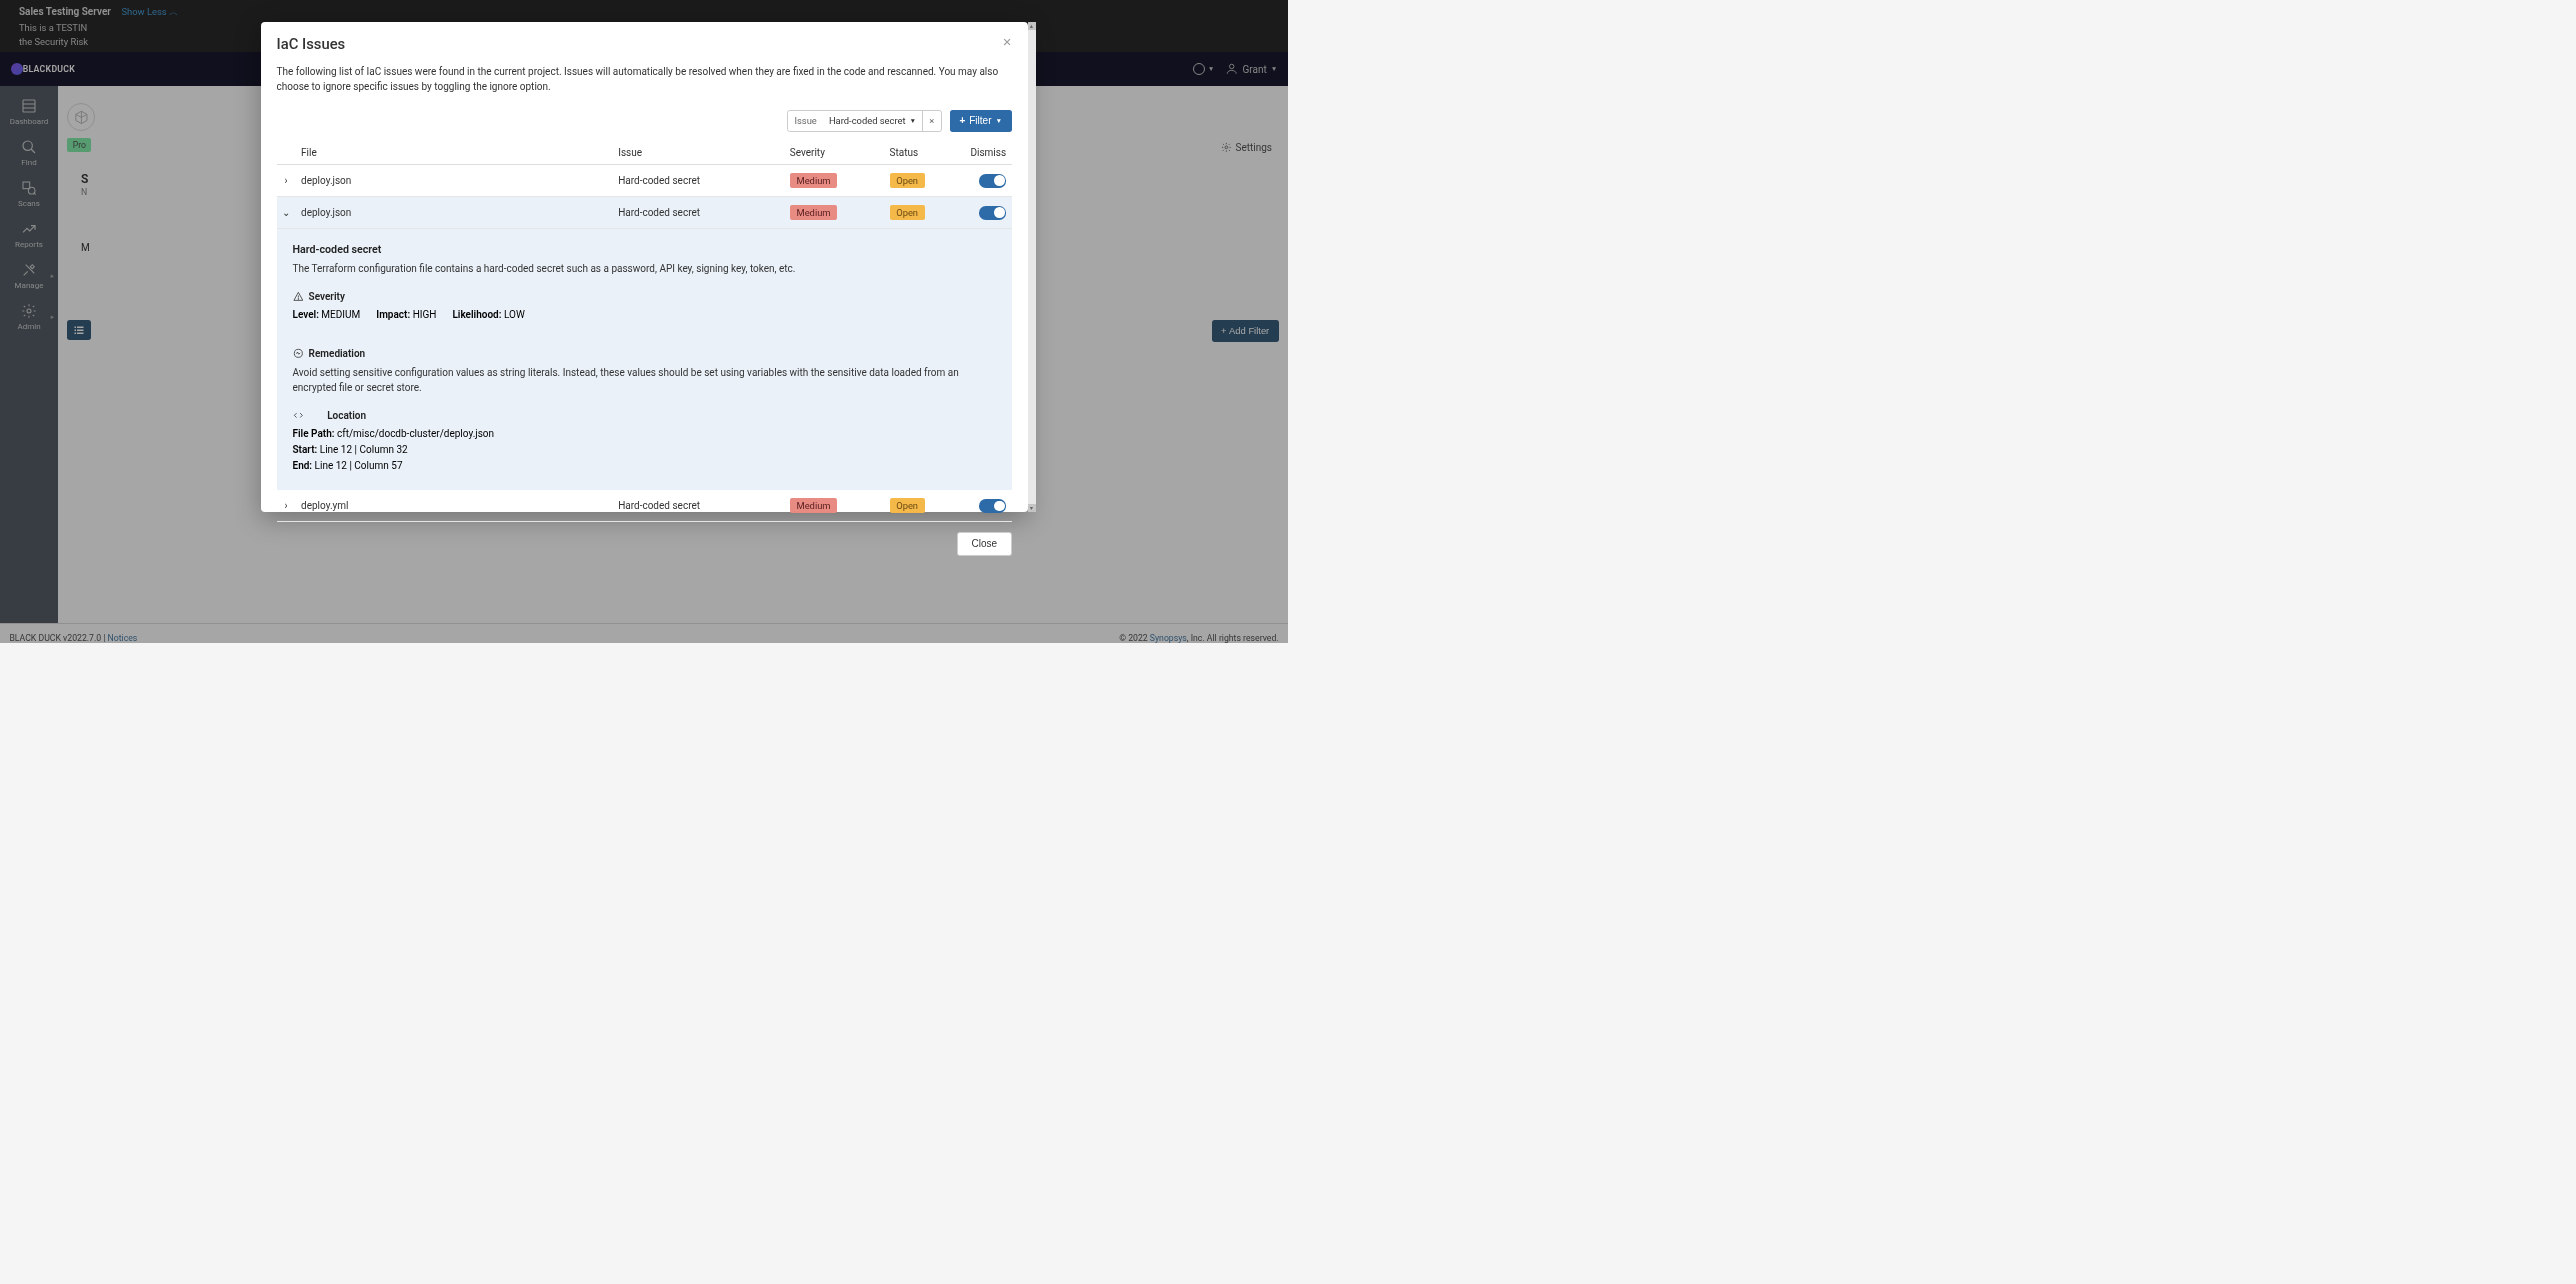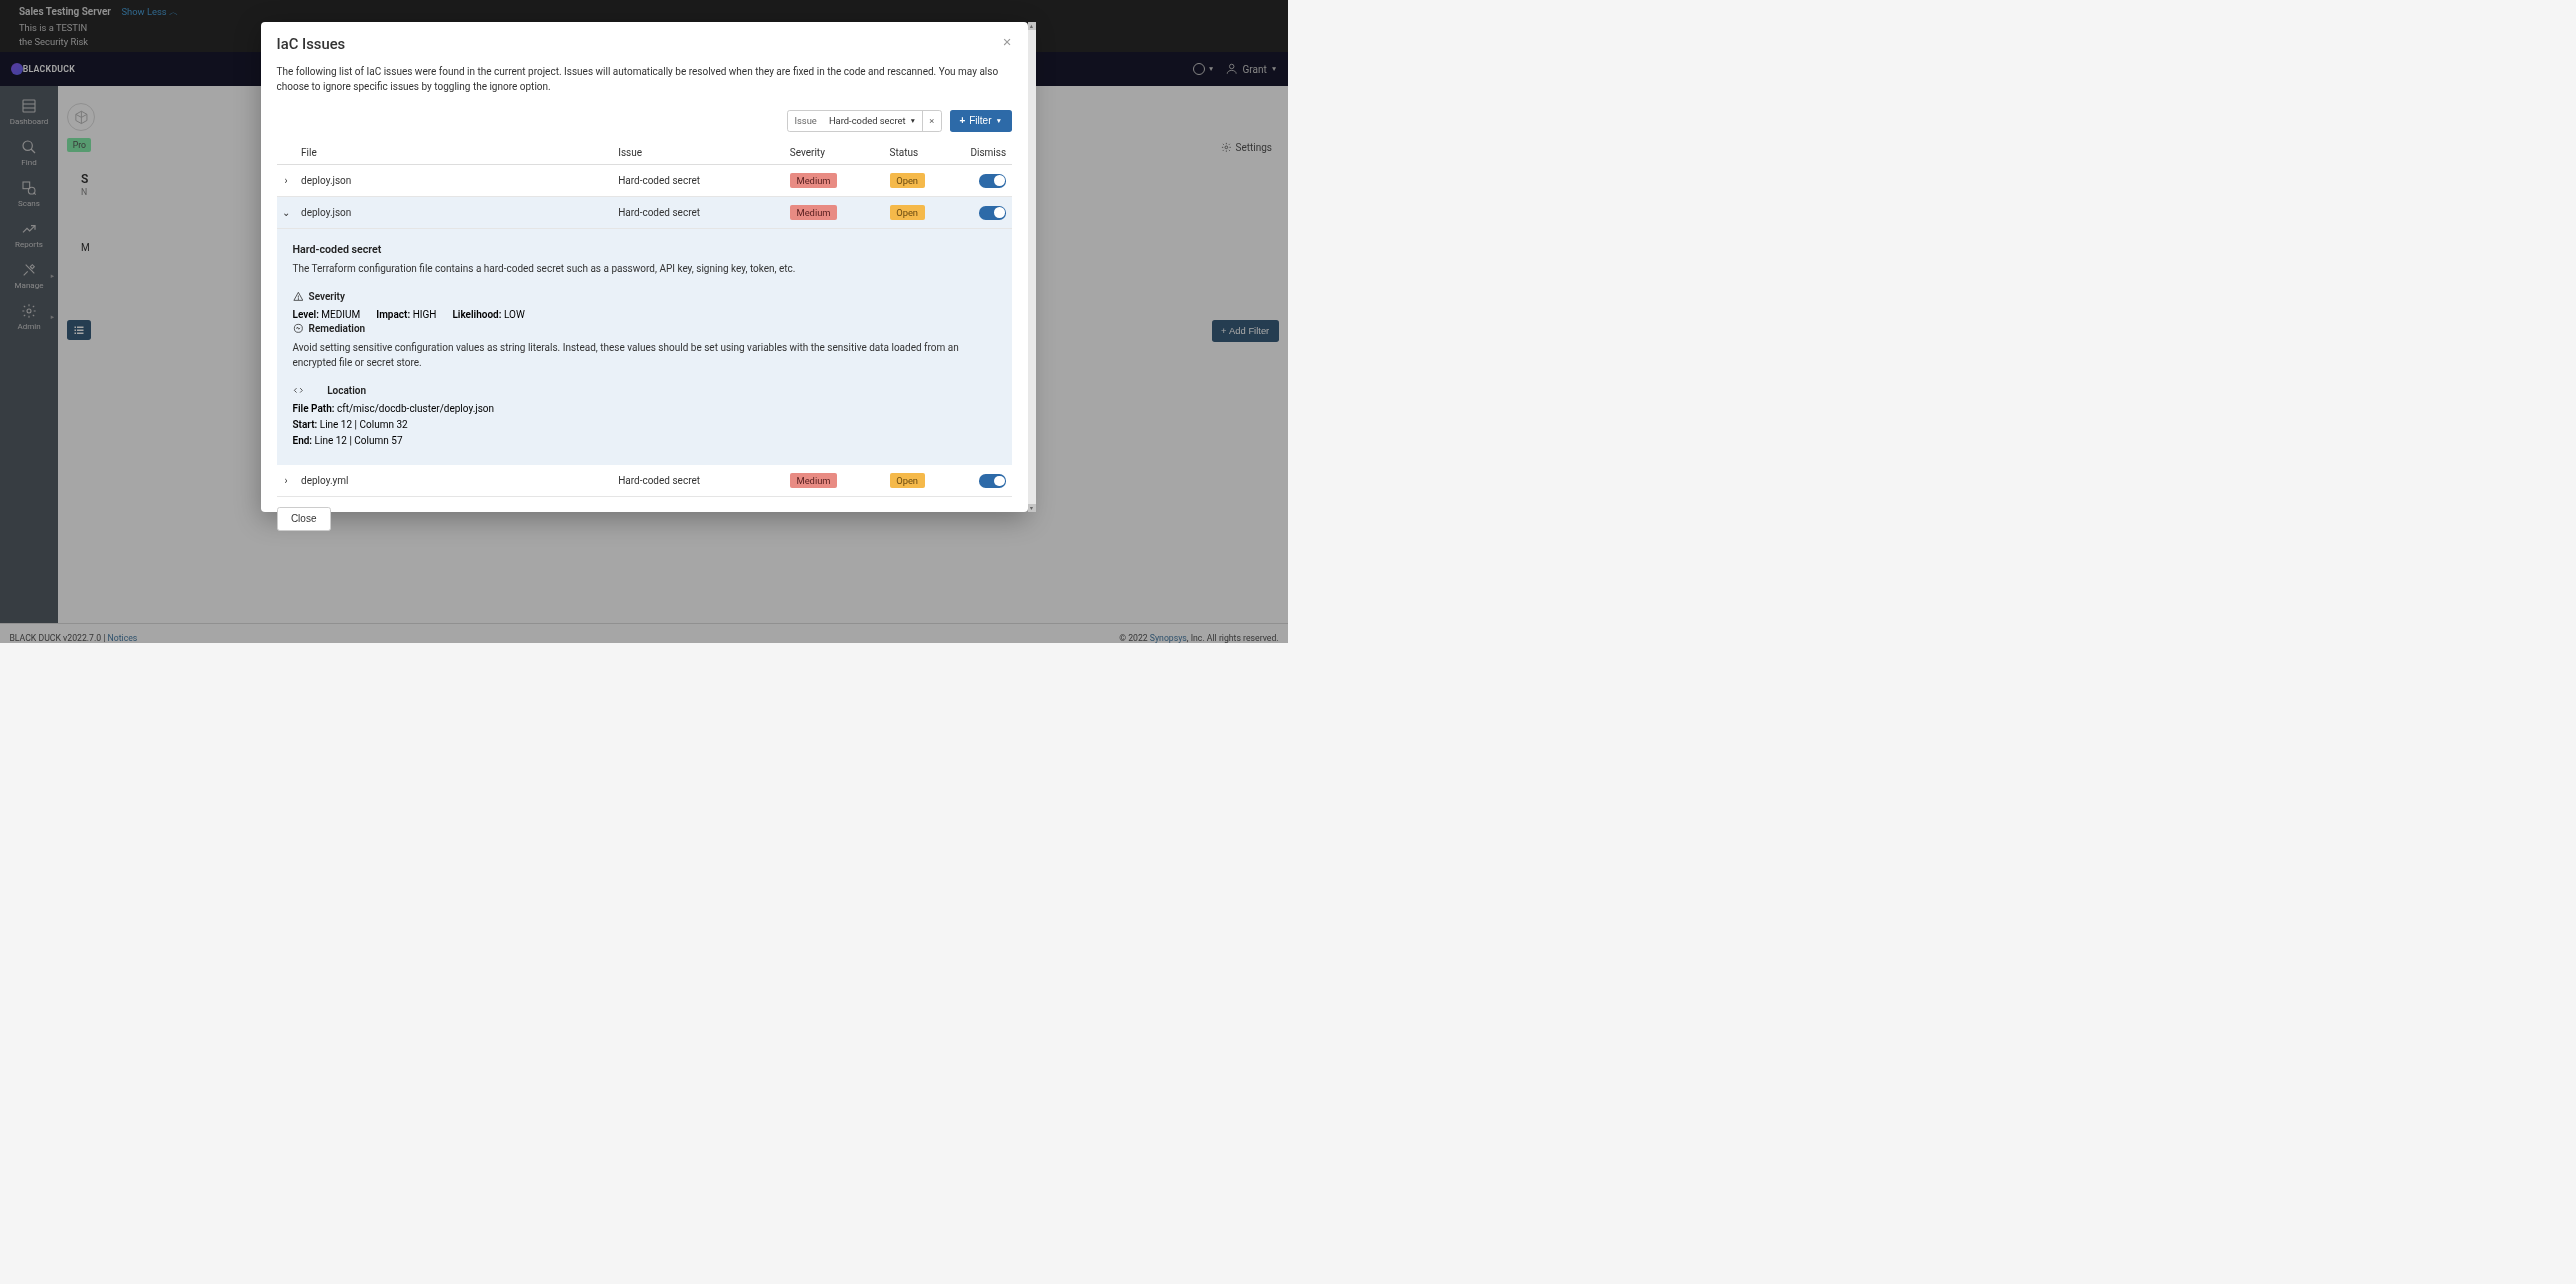--- a/index.html
+++ b/index.html
@@ -71,26 +71,26 @@
 .toggle { position: relative; width: 27px; height: 13.4px; background: #2d6aa8; border-radius: 6.7px; display: inline-block; vertical-align: middle; cursor: pointer; }
 .toggle::after { content: ""; position: absolute; right: 1.3px; top: 1.3px; width: 10.7px; height: 10.7px; background: #fff; border-radius: 50%; }
 .dismiss-cell { text-align: right; }
 
 .detail-panel { background: #eaf1f8; }
 .detail-panel td { padding: 13.4px 16px 16px; }
 .detail-title { font-size: 10.7px; font-weight: 600; margin-bottom: 5.4px; color: #222; }
 .detail-text { font-size: 10px; color: #333; margin-bottom: 14.8px; line-height: 1.5; }
 .detail-section-head { display: flex; align-items: center; gap: 5.4px; font-size: 10px; font-weight: 600; color: #222; margin-bottom: 6.7px; }
 .detail-section-head svg { width: 10.7px; height: 10.7px; }
-.detail-metrics { display: flex; gap: 16px; font-size: 10px; margin-bottom: 3px; }
+.detail-metrics { display: flex; gap: 16px; font-size: 10px; margin-bottom: 28px; }
 .detail-metrics b { font-weight: 600; }
 .detail-loc { font-size: 10px; line-height: 1.6; }
 .detail-loc b { font-weight: 600; margin-top: 8px; }
 
-.modal-footer { padding: 9.4px 16px; display: flex; justify-content: flex-start; }
+.modal-footer { padding: 9.4px 16px; display: flex; justify-content: flex-end; }
 .close-btn { background: #fff; border: 0.7px solid #ccc; padding: 5.4px 13.4px; border-radius: 2.7px; font-size: 10px; color: #333; cursor: pointer; }
 </style>
 </head>
 <body>
 
 <div class="top-banner">
   <div>
     <span class="top-banner-title">Sales Testing Server</span>
     <span class="show-less"><span>Show Less</span> <span>︿</span></span>
   </div>

